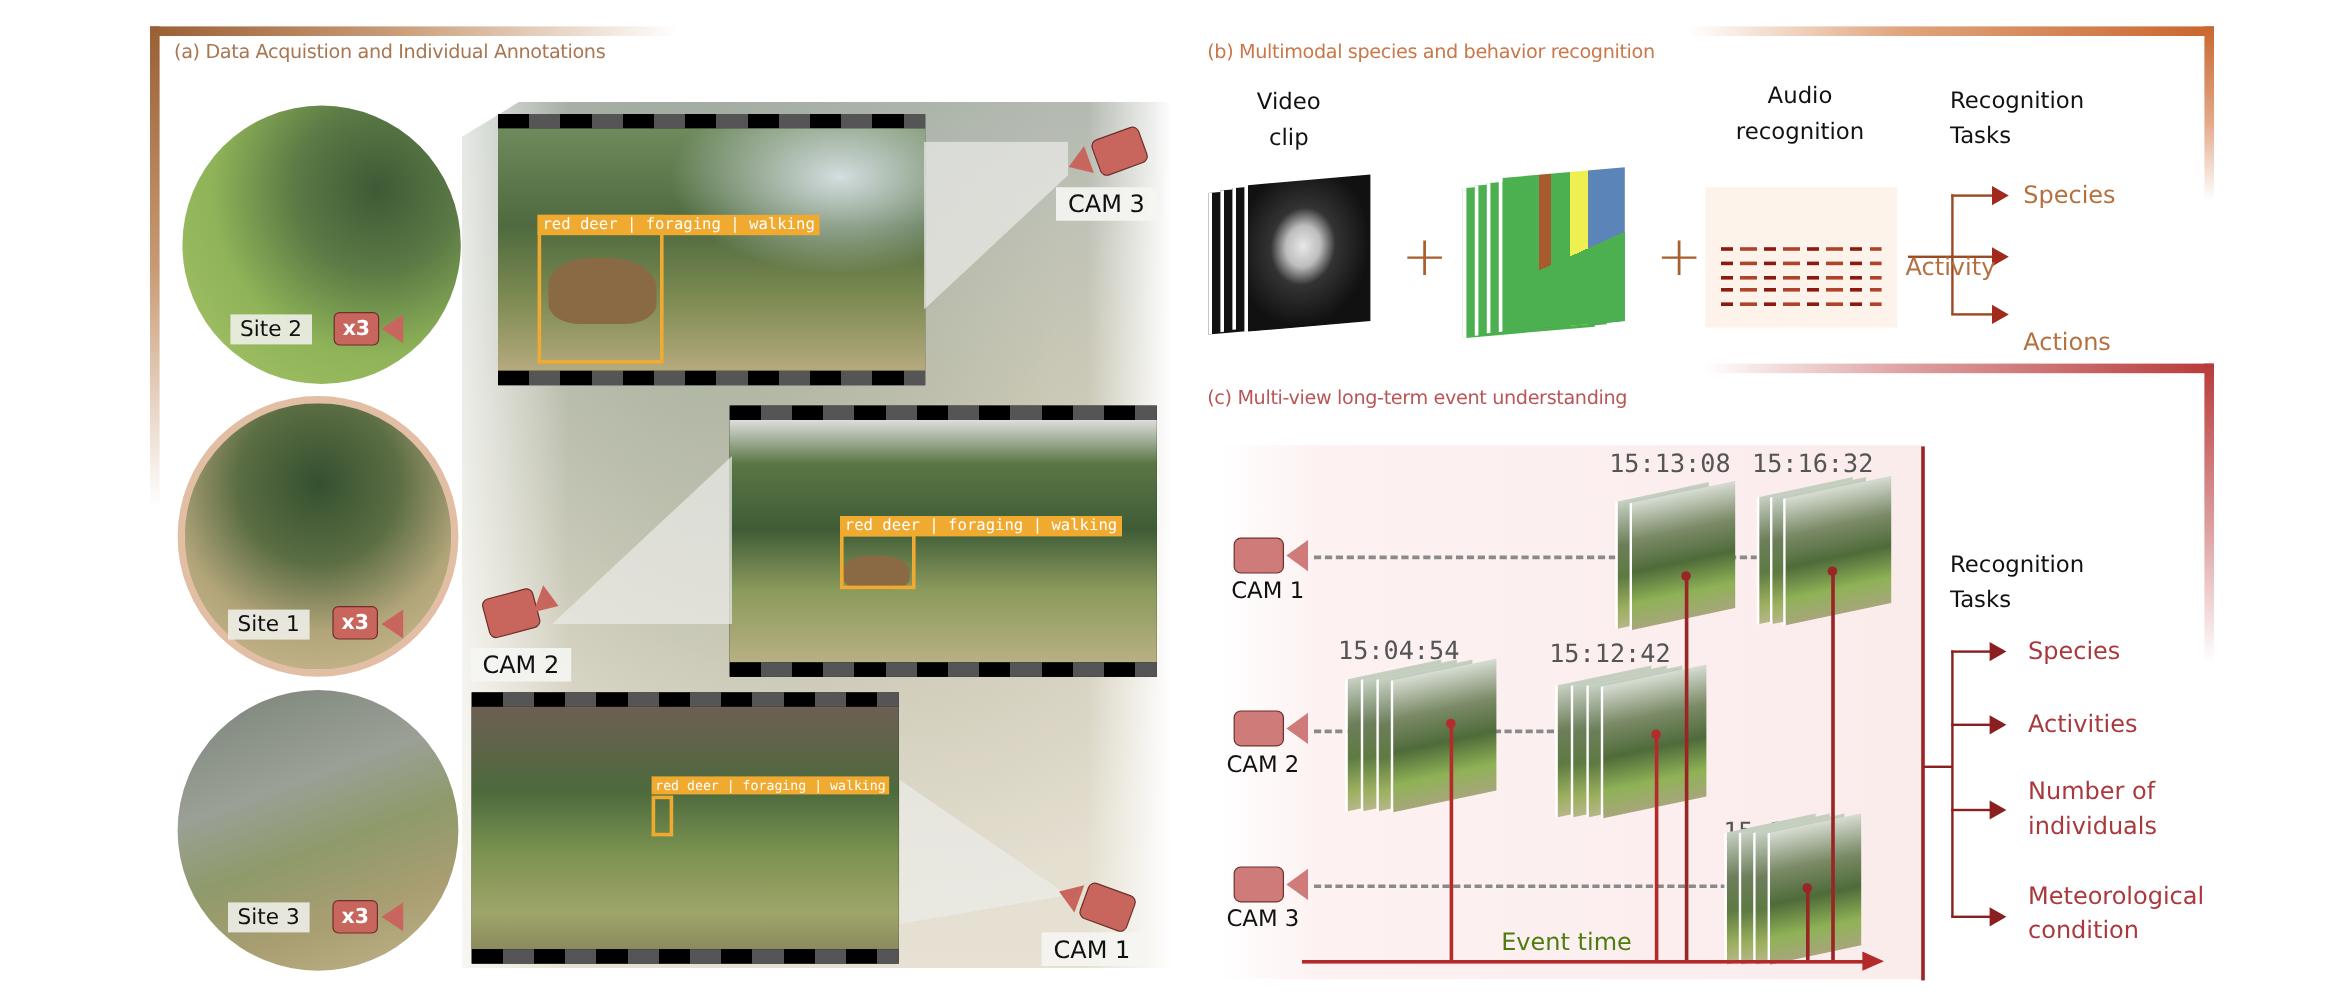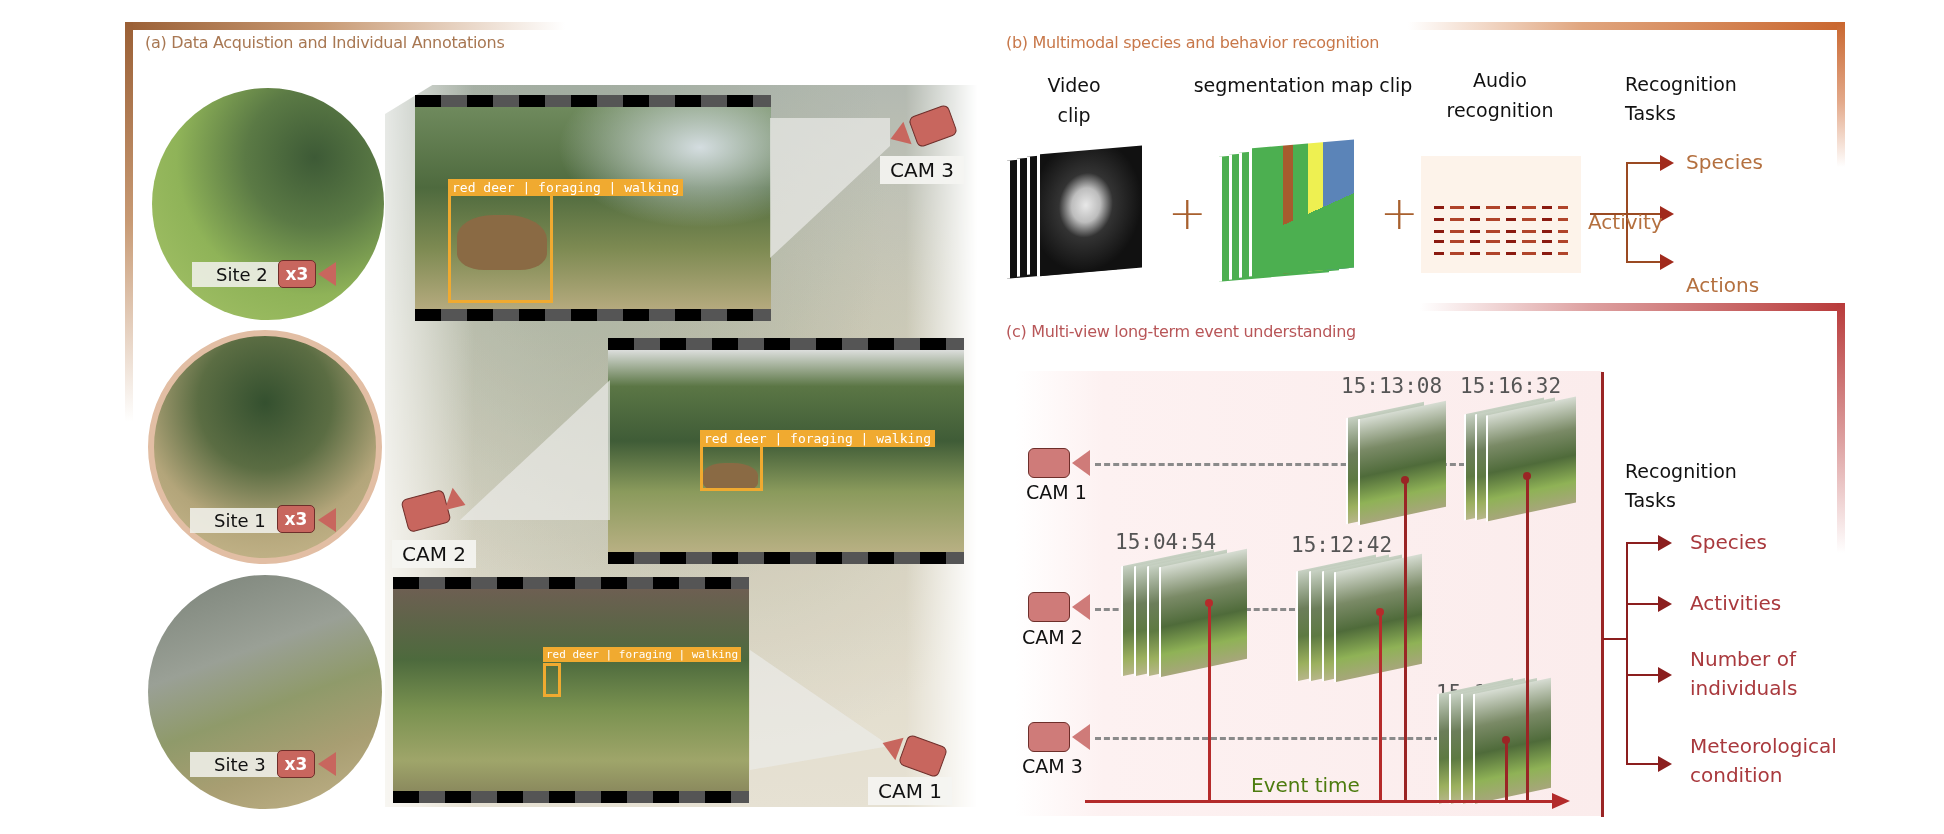--- a/index.html
+++ b/index.html
@@ -29,21 +29,21 @@
 
   
   .site-circle { border-radius: 50%; overflow: hidden; }
   .site2 { left: 152px; top: 88px; width: 232px; height: 232px;
     background: radial-gradient(circle at 70% 30%, #3d5a36 0%, #5b7a45 30%, #8fb358 60%, #a8c46a 100%); }
   .site1 { left: 148px; top: 330px; width: 234px; height: 234px; border: 6px solid #e2bea4;
     background: radial-gradient(circle at 50% 30%, #34502f 0%, #5b6d43 35%, #b3a57a 65%, #cdbd92 100%); }
   .site3 { left: 148px; top: 575px; width: 234px; height: 234px;
     background: linear-gradient(160deg, #7a8278 0%, #9aa096 35%, #8f9a6a 55%, #a89e72 75%, #c2b38a 100%); }
   .site-label { background: rgba(240,240,235,.88); color: #111; font-family: "DejaVu Sans", sans-serif;
-    font-size: 18px; padding: 2px 24px; }
+    font-size: 18px; padding: 2px 8px; }
   .x3-badge { background: #c8665e; border: 1.5px solid #6e2e2a; border-radius: 5px; color: #fff;
     font-weight: bold; font-size: 17px; text-align: center; line-height: 26px; width: 38px; height: 28px; }
   .cam-lens { width: 0; height: 0; border-top: 12px solid transparent; border-bottom: 12px solid transparent;
     border-right: 18px solid #c8665e; }
 
   
   .film { background: #000; }
   .film .perf { position: absolute; left: 0; right: 0; height: 12px;
     background: repeating-linear-gradient(90deg, #000 0 26px, #555 26px 52px); }
   .film .photo { position: absolute; left: 0; right: 0; top: 12px; bottom: 12px; }
@@ -170,21 +170,20 @@
 
 <div class="abs frame-b-top"></div>
 <div class="abs frame-b-right"></div>
 <div class="abs sec-title title-b">(b) Multimodal species and behavior recognition</div>
 
 <div class="abs mod-label" style="left:1034px;top:70px;width:80px;">
   <div>Video</div>
   <div>clip</div>
 </div>
 <div class="abs mod-label" style="left:1193px;top:70px;width:220px;">
-  <div>segmentation map clip</div>
 </div>
 <div class="abs mod-label" style="left:1440px;top:65px;width:120px;">
   <div>Audio</div>
   <div>recognition</div>
 </div>
 <div class="abs rt-label" style="left:1625px;top:70px;">
   <div>Recognition</div>
   <div>Tasks</div>
 </div>
 

